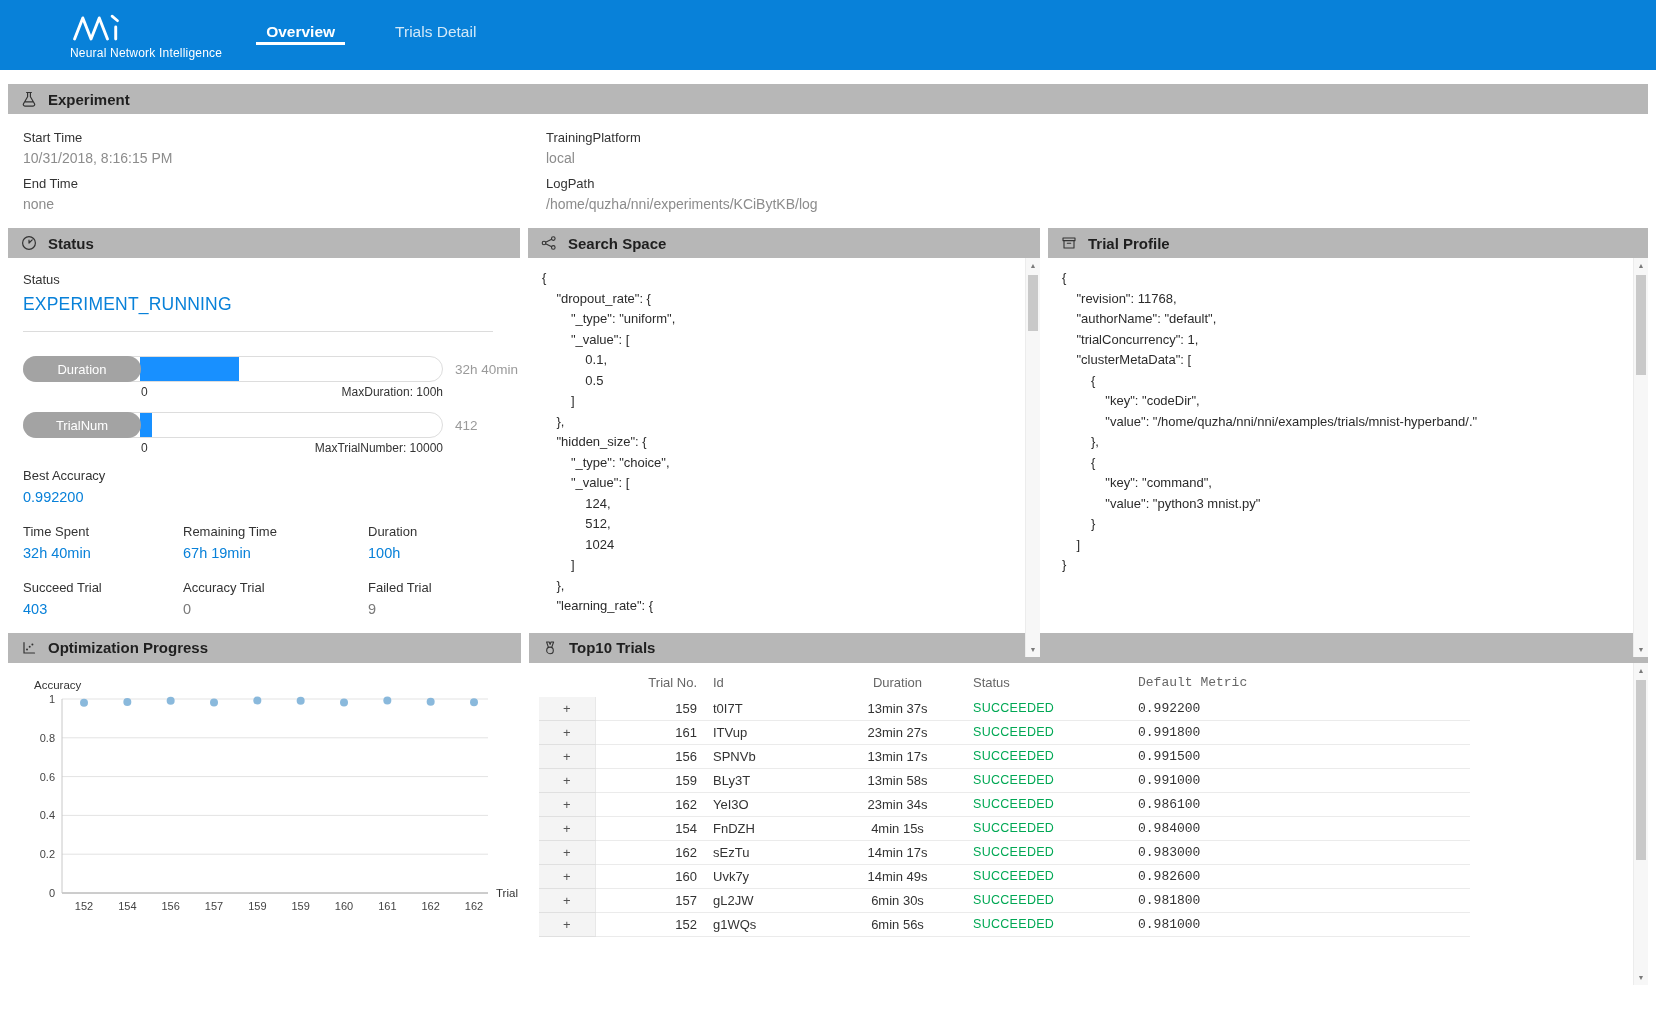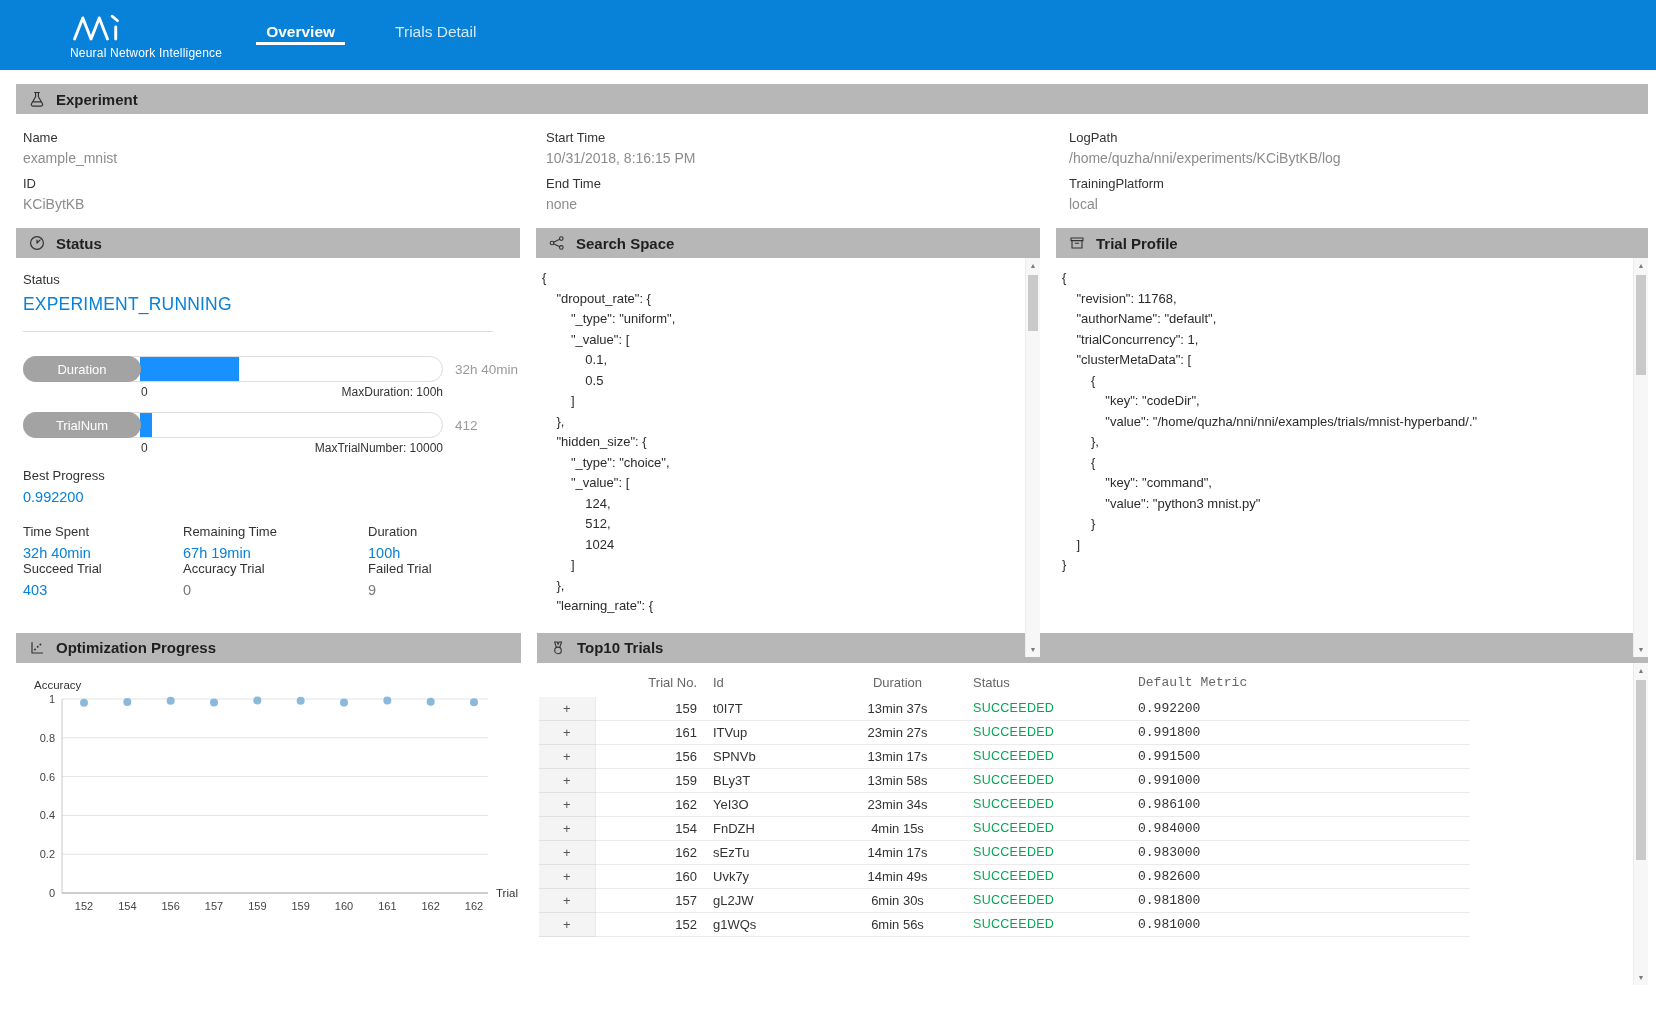--- a/index.html
+++ b/index.html
@@ -13,21 +13,21 @@
   .navbar{ height:70px; background:var(--navbar,#0881d9); display:flex; align-items:stretch; }
   .brand{ margin-left:70px; display:flex; flex-direction:column; justify-content:center; align-items:flex-start; }
   .brand svg{ display:block; }
   .brand-text{ color:#fff; font-size:12px; margin-top:1px; letter-spacing:.2px; }
   .tabs{ display:flex; margin-left:42px; align-items:flex-end; gap:56px; padding-bottom:16px; }
   .tab{ color:rgba(255,255,255,.82); font-size:15.5px; padding:0 2px 13px 2px; margin-bottom:0; position:relative; cursor:pointer; align-self:flex-end; }
   .tab.active{ color:#fff; font-weight:700; }
   .tab.active::after{ content:""; position:absolute; left:-8px; right:-8px; bottom:9px; height:3px; background:#fff; }
   
   .content{ margin:14px 8px 0 8px; }
-  .section-header{ height:30px; background:var(--panel-header,#b7b7b7); display:flex; align-items:center; padding-left:12px; gap:10px;margin-left:8px; }
+  .section-header{ height:30px; background:var(--panel-header,#b7b7b7); display:flex; align-items:center; padding-left:12px; gap:10px; }
   .section-title{ font-size:15px; font-weight:700; color:#1f1f1f; }
   .hicon{ width:18px; height:18px; display:inline-flex; align-items:center; justify-content:center; }
   .mid-row{ display:flex; gap:8px; }
   .bottom-row{ display:flex; gap:8px; margin-top:6px; }
   .panel{ background:#fff; }
   .panel-status{ flex:0 0 512px; }
   .panel-search{ flex:0 0 512px; }
   .panel-profile{ flex:1; }
   .panel-opt{ flex:0 0 512px; }
   .panel-top10{ flex:1; }
@@ -46,21 +46,21 @@
   .bar-wrap{ position:relative; width:420px; height:26px; }
   .bar-track{ position:absolute; inset:0; border:1px solid #ddd; border-radius:13px; background:#fff; }
   .bar-fill-region{ position:absolute; left:117px; right:1px; top:1px; bottom:1px; overflow:hidden; }
   .bar-fill{ height:100%; background:var(--progress,#1890ff); }
   .bar-chip{ position:absolute; left:0; top:0; width:118px; height:26px; border-radius:13px; background:#a3a3a3; color:#fff; font-size:13px; display:flex; align-items:center; justify-content:center; z-index:2; }
   .bar-value{ margin-left:12px; color:#9a9a9a; font-size:13.5px; }
   .bar-scale{ width:420px; padding-left:118px; display:flex; justify-content:space-between; font-size:12px; color:#333; margin:3px 0 13px; }
   .best-acc{ margin-top:10px; }
   .stat-label{ font-size:13px; color:#333; margin-bottom:6px; }
   .best-acc-value{ font-size:14.5px; color:var(--accent,#0881d9); }
-  .stats-grid{ display:grid; grid-template-columns:160px 185px 1fr; margin-top:19px; }
+  .stats-grid{ display:grid; grid-template-columns:160px 185px 1fr; row-gap:19px; margin-top:19px; }
   .stat-value{ font-size:14.5px; color:#7a7a7a; }
   .stat-value.accent{ color:var(--accent,#0881d9); }
   
   .code-body{ padding:10px 26px 10px 14px; height:100%; }
   .code-body pre{ margin:0; font-family:"Liberation Sans", sans-serif; font-size:13px; line-height:20.5px; color:#2b2b2b; white-space:pre; }
   
   .vscroll{ position:absolute; top:0; right:0; bottom:0; width:15px; background:#f7f7f7; border-left:1px solid #ececec; display:flex; flex-direction:column; }
   .scroll-arrow{ height:15px; display:flex; align-items:center; justify-content:center; font-size:7px; color:#7a7a7a; cursor:pointer; }
   .scroll-track{ flex:1; position:relative; }
   .scroll-thumb{ position:absolute; left:2px; right:2px; background:#c9c9c9; }
@@ -110,46 +110,36 @@
       <span class="hicon">
         <svg width="16" height="16" viewBox="0 0 16 16">
             <path d="M5.6 1.5h4.8 M6.6 1.5v4.2l-4.1 7a1.6 1.6 0 0 0 1.4 2.4h8.2a1.6 1.6 0 0 0 1.4-2.4l-4.1-7V1.5 M4.4 10.8h7.2" fill="none" stroke="#333" stroke-width="1.2" stroke-linecap="round" stroke-linejoin="round"></path>
           </svg>
       </span>
       <span class="section-title">Experiment</span>
     </div>
     <div class="exp-grid">
       <div class="exp-col">
         <div>
-          <div class="exp-label">Name</div>
-          <div class="exp-value">example_mnist</div>
-        </div>
-        <div>
-          <div class="exp-label">ID</div>
-          <div class="exp-value">KCiBytKB</div>
-        </div>
-      </div>
-      <div class="exp-col">
-        <div>
           <div class="exp-label">Start Time</div>
           <div class="exp-value">10/31/2018, 8:16:15 PM</div>
         </div>
         <div>
           <div class="exp-label">End Time</div>
           <div class="exp-value">none</div>
         </div>
       </div>
       <div class="exp-col">
         <div>
+          <div class="exp-label">TrainingPlatform</div>
+          <div class="exp-value">local</div>
+        </div>
+        <div>
           <div class="exp-label">LogPath</div>
           <div class="exp-value">/home/quzha/nni/experiments/KCiBytKB/log</div>
-        </div>
-        <div>
-          <div class="exp-label">TrainingPlatform</div>
-          <div class="exp-value">local</div>
         </div>
       </div>
     </div>
   </section>
 
   <section class="mid-row">
 
     <div class="panel panel-status">
       <div class="section-header">
         <span class="hicon">
@@ -193,21 +183,21 @@
             </div>
             <div class="bar-value">412</div>
           </div>
           <div class="bar-scale">
             <span>0</span>
             <span>MaxTrialNumber: 10000</span>
           </div>
         </div>
 
         <div class="best-acc">
-          <div class="stat-label">Best Progress</div>
+          <div class="stat-label">Best Accuracy</div>
           <div class="best-acc-value">0.992200</div>
         </div>
 
         <div class="stats-grid">
           <div>
             <div class="stat-label">Time Spent</div>
             <div class="stat-value accent">32h 40min</div>
           </div>
           <div>
             <div class="stat-label">Remaining Time</div>

